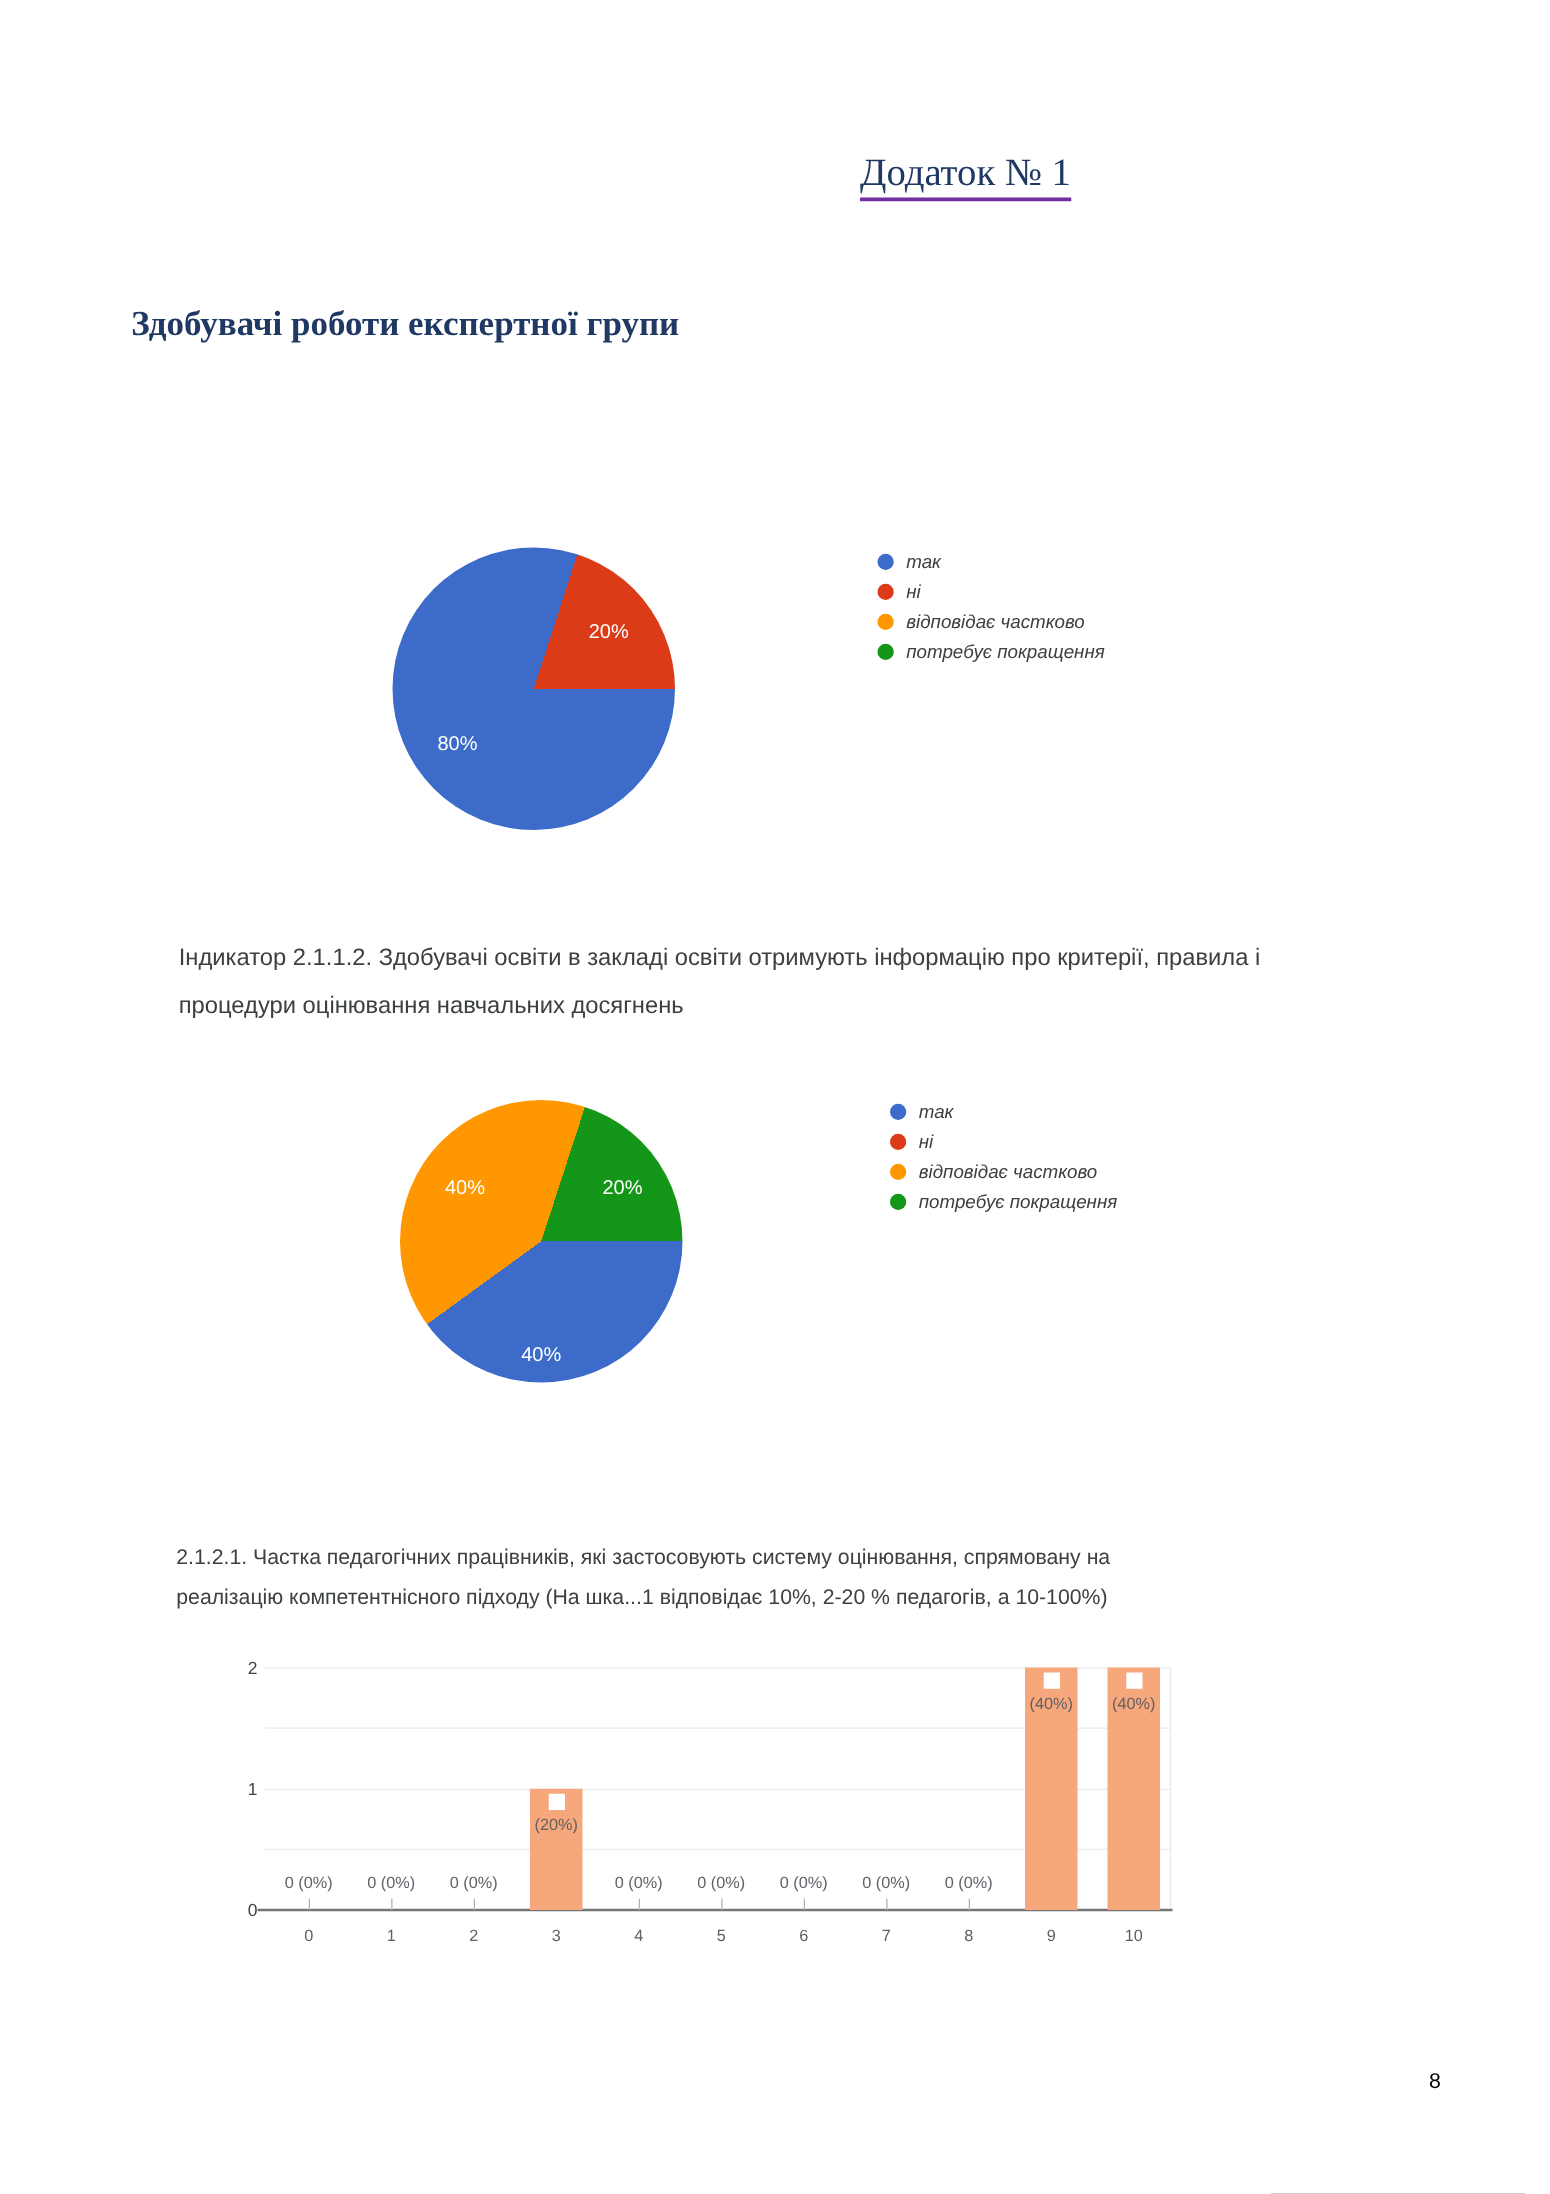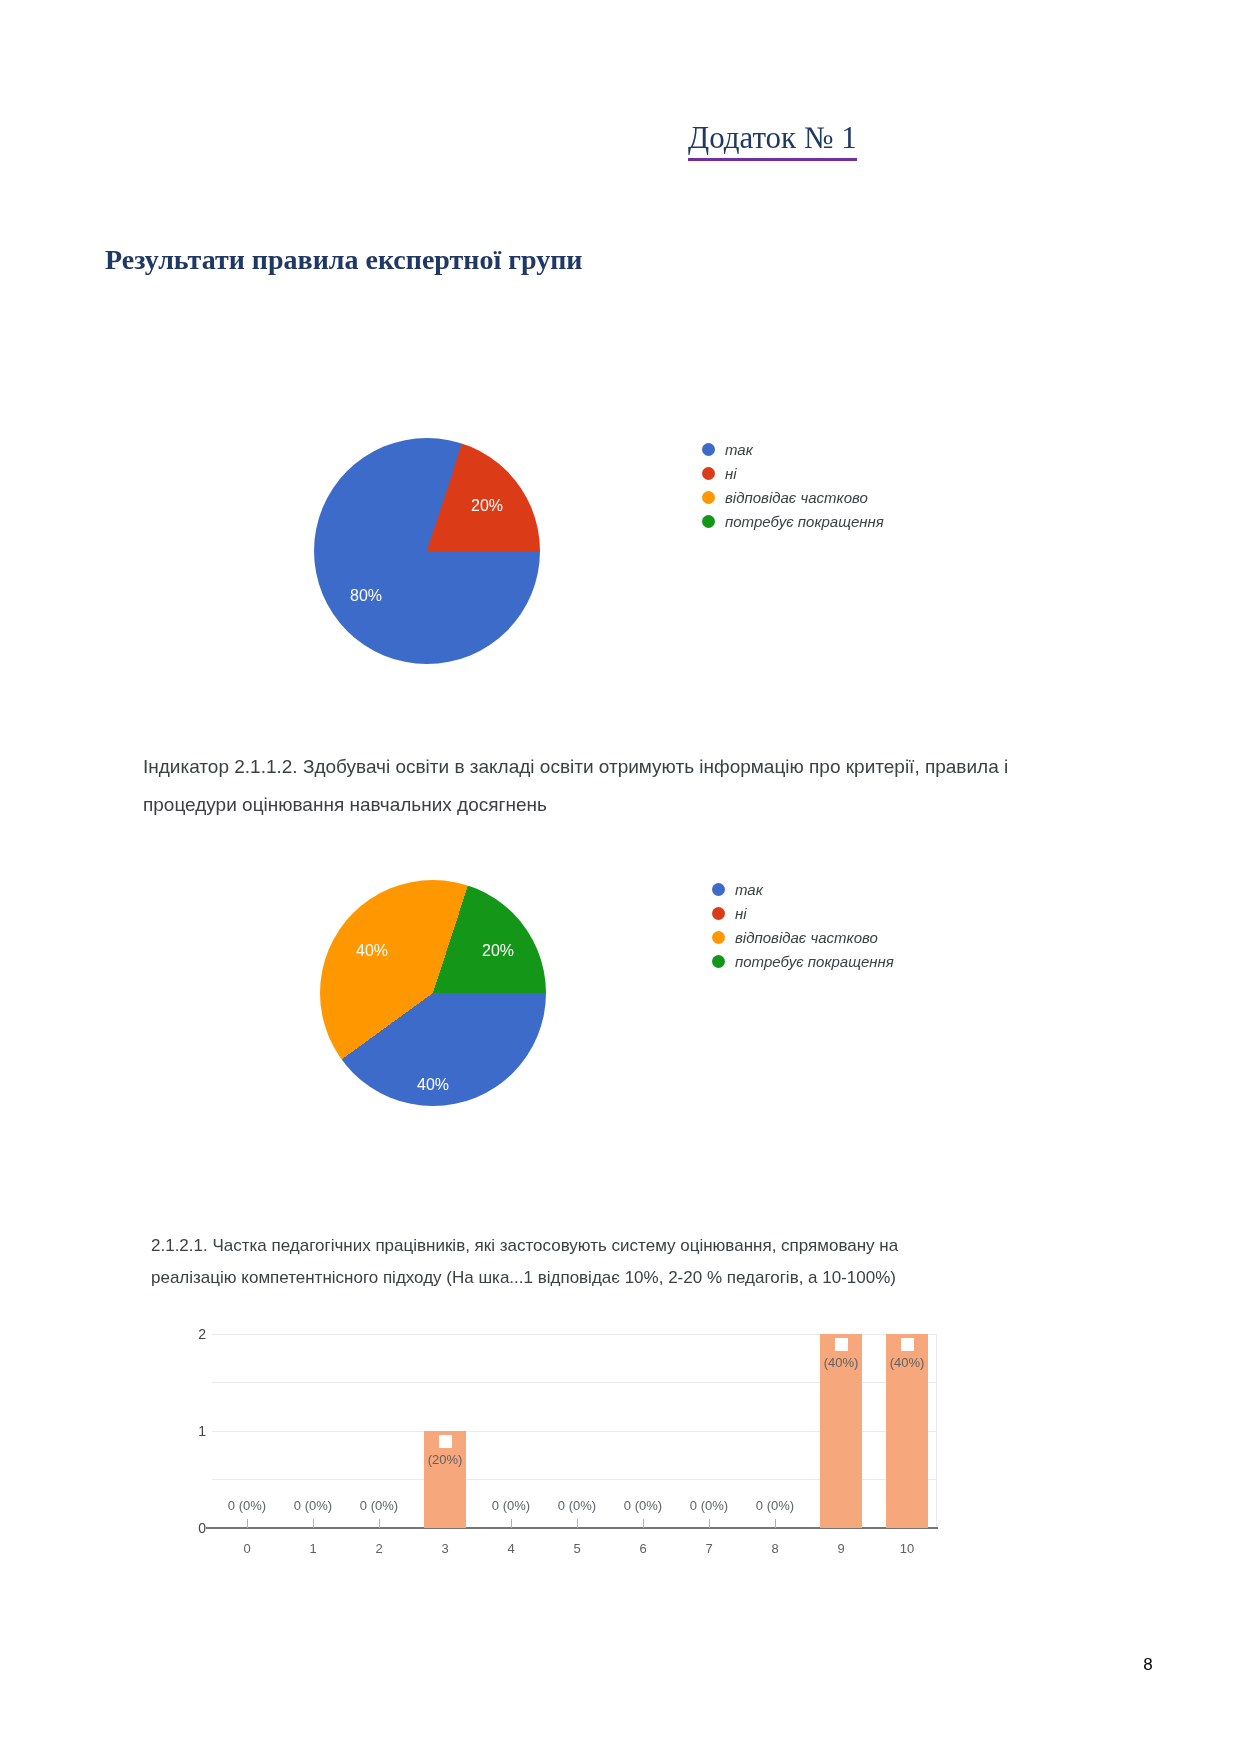--- a/index.html
+++ b/index.html
@@ -18,21 +18,21 @@
     font-family:"Liberation Serif",serif;font-weight:bold;font-size:26px;color:#7030a0;
   }
   .section-heading{
     position:absolute;left:105px;top:244px;margin:0;
     font-family:"Liberation Serif",serif;font-weight:bold;font-size:28px;color:#1f3864;
   }
   
   .q{position:absolute;margin:0;color:#3c4043;}
   .q1{left:140px;top:293px;width:755px;font-size:17px;line-height:35px;text-indent:80px;}
   .q2{left:143px;top:748px;width:870px;font-size:19px;line-height:38px;}
-  .q3{left:151px;top:1230px;width:800px;font-size:17px;line-height:32px;}
+  .q3{left:141px;top:1230px;width:800px;font-size:17px;line-height:32px;}
   
   .pie{position:absolute;width:226px;height:226px;border-radius:50%;}
   .pie1{left:314px;top:438px;}
   .pie2{left:320px;top:880px;}
   .plabel{
     position:absolute;transform:translate(-50%,-50%);
     color:#ffffff;font-size:16px;white-space:nowrap;
   }
   .p1-80{left:52px;top:158px;}
   .p1-20{left:173px;top:68px;}
@@ -60,21 +60,21 @@
   .cat-label{position:absolute;width:40px;text-align:center;font-size:13px;color:#616161;}
   
   .pageno{position:absolute;left:1128px;top:1655px;width:40px;text-align:center;font-size:17px;color:#000;}
 </style>
 </head>
 <body>
 
 <div class="page">
 
   <h1 class="doc-title">Додаток № 1</h1>
-  <h3 class="section-heading">Результати правила експертної групи</h3>
+  <h3 class="section-heading">Здобувачі роботи експертної групи</h3>
 
 
   <div class="pie pie1" style="background: conic-gradient(from 90deg, rgb(60, 107, 201) 0deg, rgb(60, 107, 201) 288deg, rgb(219, 59, 23) 288deg, rgb(219, 59, 23) 360deg);">
     <span class="plabel p1-80">80%</span>
     <span class="plabel p1-20">20%</span>
   </div>
 
   <div class="legend legend1">
     <div class="lrow">
       <span class="ldot" style="background: rgb(60, 107, 201);"></span>

